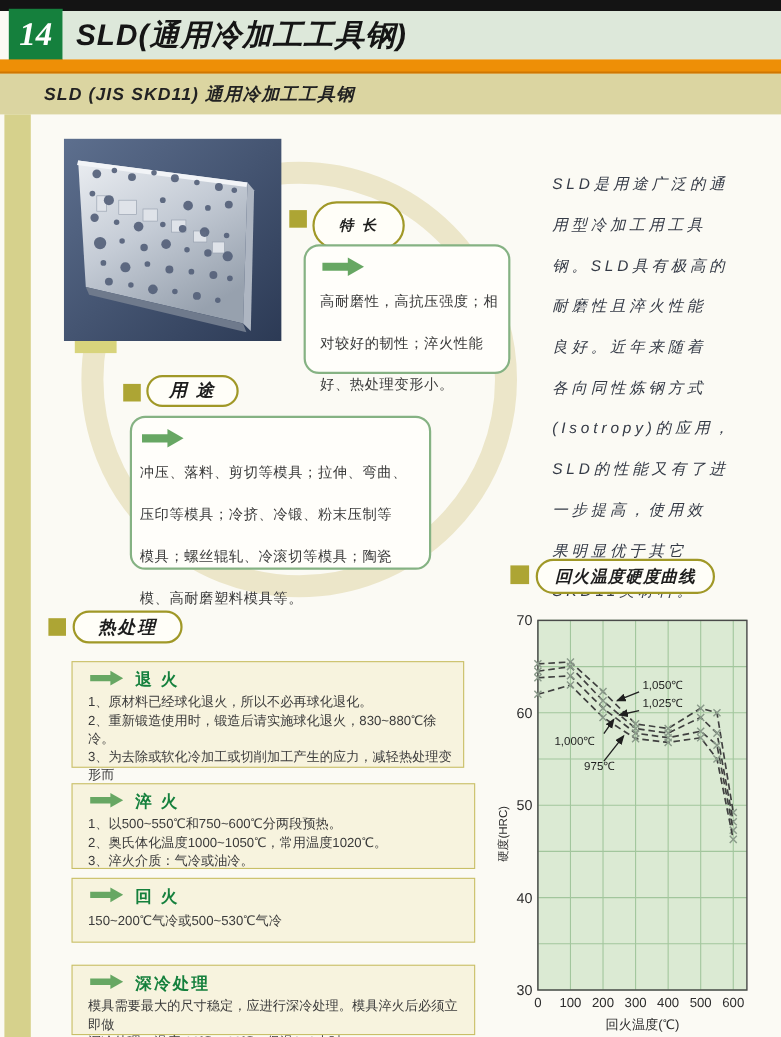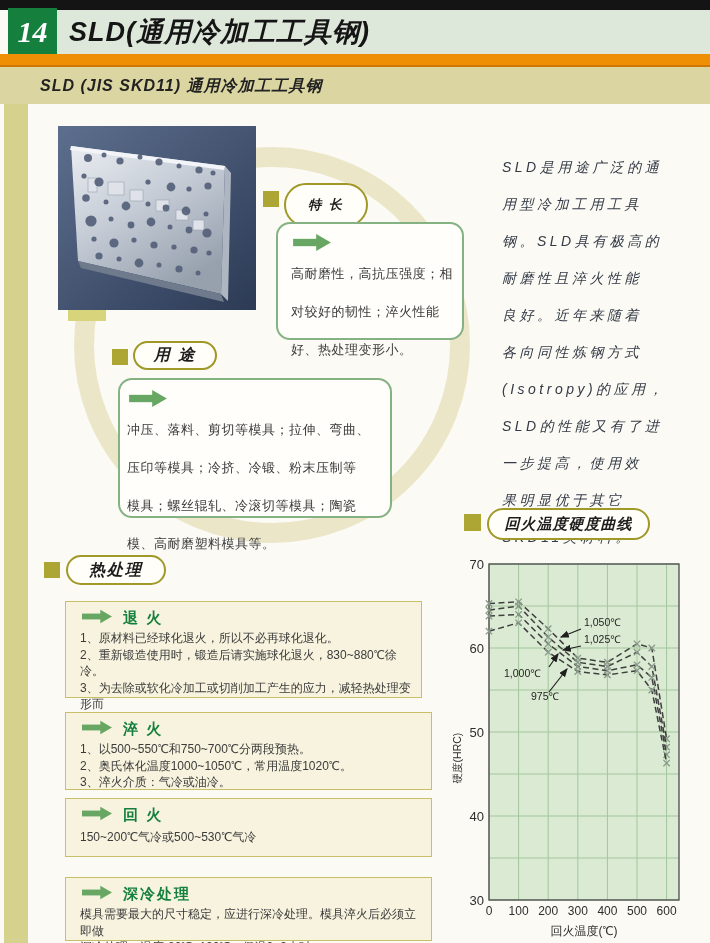--- a/index.html
+++ b/index.html
@@ -308,21 +308,21 @@
   </div>
 
   <div class="abs cbox quench-box">
     <div class="cbox-title">
       <svg class="sarrow" viewBox="0 0 40 18">
         <path d="M2 9 H26" stroke="#67a763" stroke-width="7" fill="none"></path>
         <path d="M24 1 L38 9 L24 17 Z" fill="#67a763"></path>
       </svg>
       <span>淬 火</span>
     </div>
-    <div class="ctext">1、以500~550℃和750~700℃分两段预热。
+    <div class="ctext">1、以500~550℃和750~600℃分两段预热。
 2、奥氏体化温度1000~1050℃，常用温度1020℃。
 3、淬火介质：气冷或油冷。</div>
   </div>
 
   <div class="abs cbox temper-box">
     <div class="cbox-title">
       <svg class="sarrow" viewBox="0 0 40 18">
         <path d="M2 9 H26" stroke="#67a763" stroke-width="7" fill="none"></path>
         <path d="M24 1 L38 9 L24 17 Z" fill="#67a763"></path>
       </svg>

